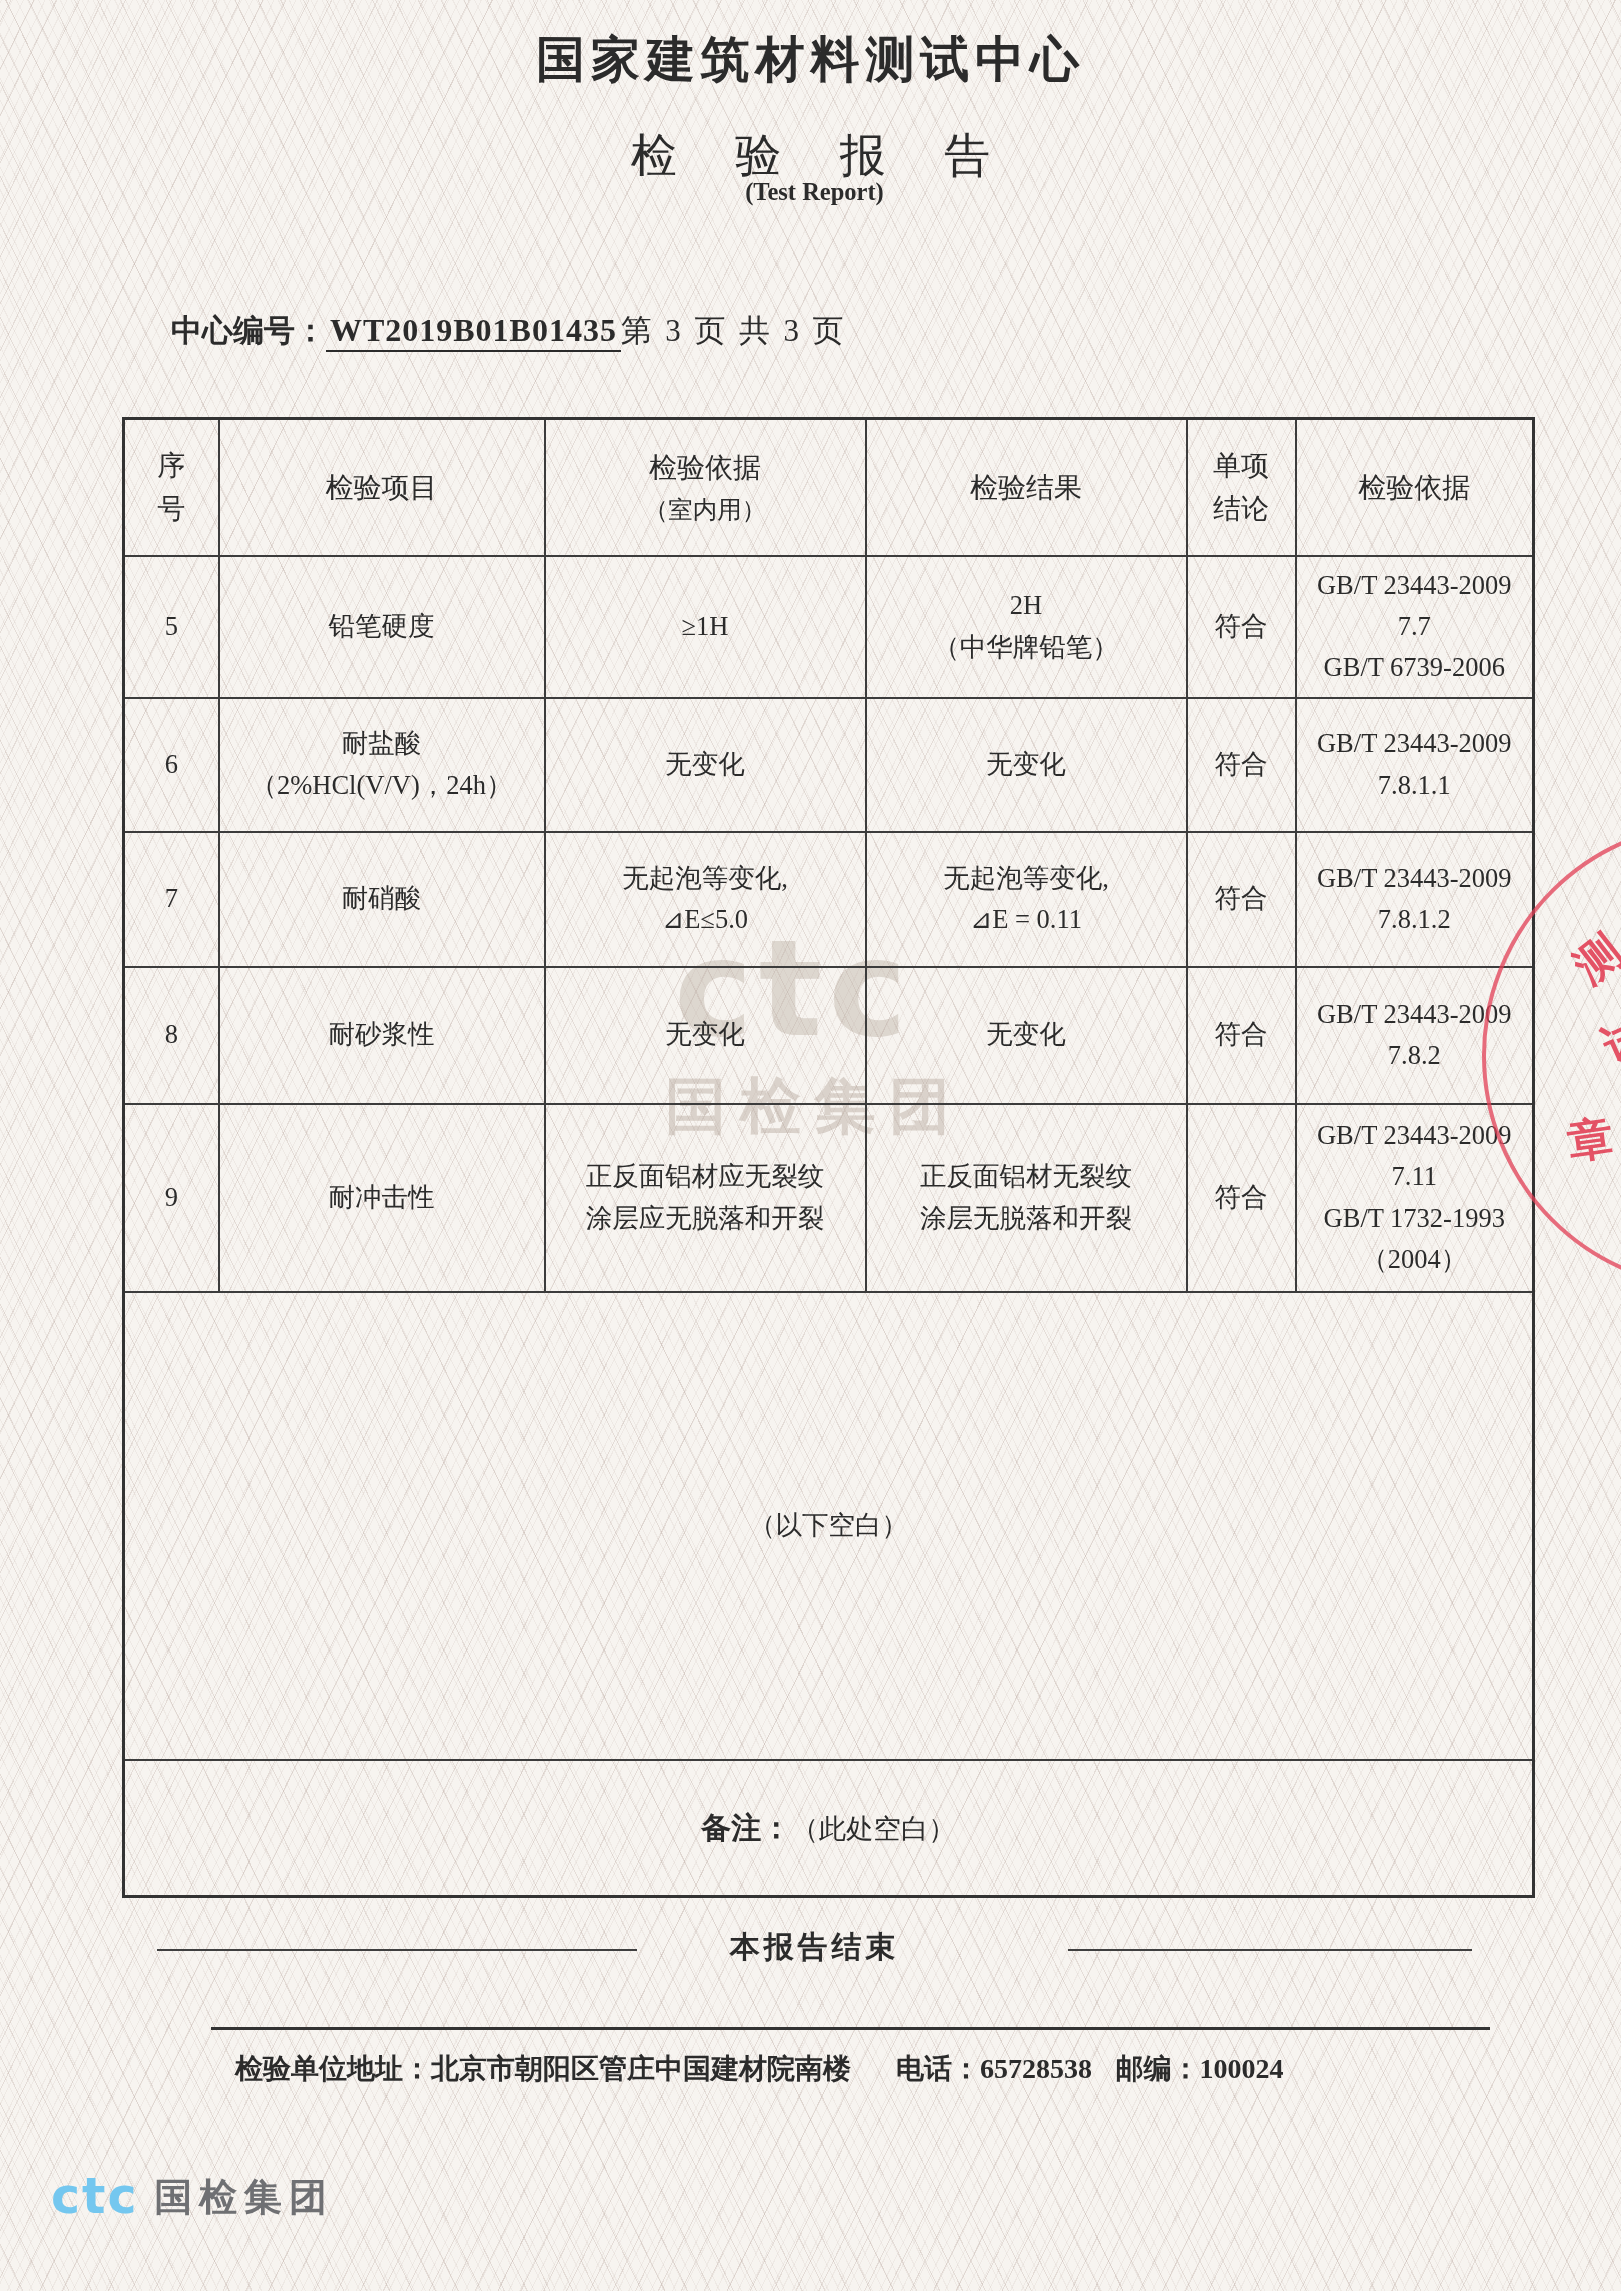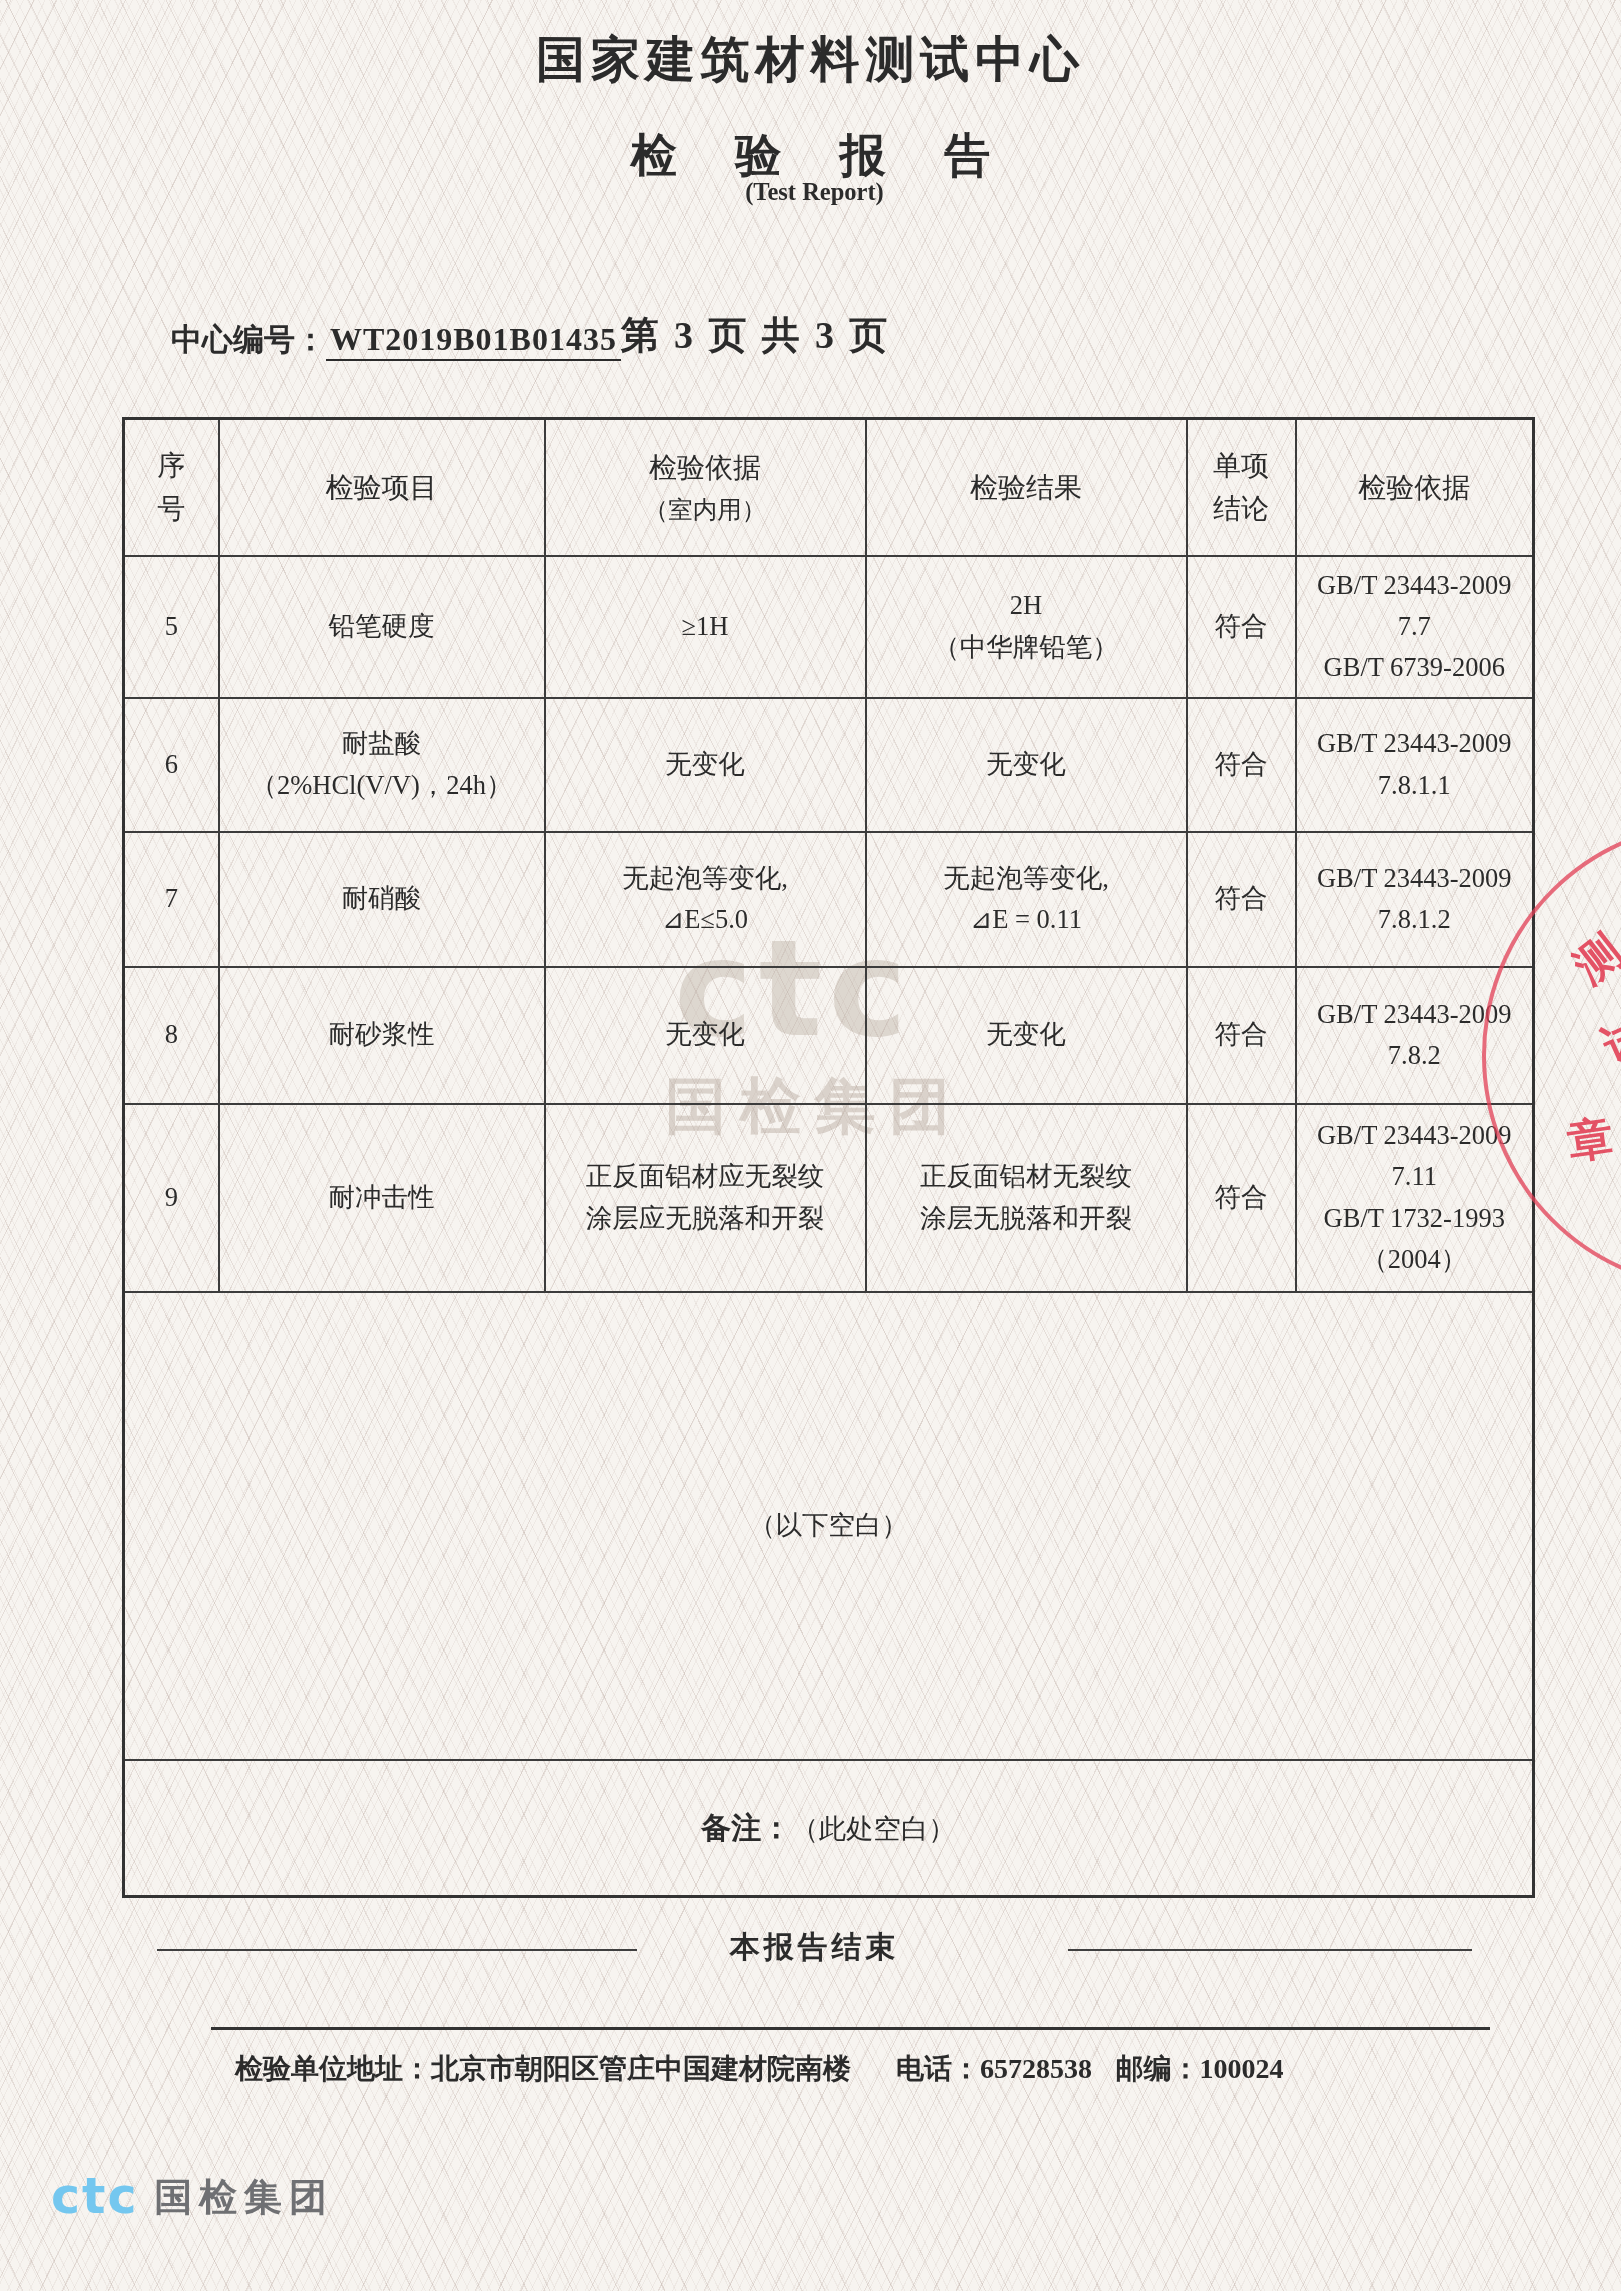--- a/index.html
+++ b/index.html
@@ -15,27 +15,27 @@
       repeating-linear-gradient(64deg,  rgba(186,168,160,.30) 0 1px, transparent 1px 20.6px),
       repeating-linear-gradient(-64deg, rgba(186,168,160,.30) 0 1px, transparent 1px 20.6px),
       repeating-linear-gradient(64deg,  rgba(186,168,160,.14) 0 1px, transparent 1px 9.8px),
       repeating-linear-gradient(-64deg, rgba(186,168,160,.14) 0 1px, transparent 1px 9.8px);
   }
   .abs{position:absolute;}
 
   
   .title-cn{top:27.4px;left:0;right:0;text-align:center;font-size:49px;font-weight:700;letter-spacing:5.9px;}
   .title-en{top:90px;left:0;right:0;text-align:center;font-size:26.5px;font-weight:700;}
-  .report-cn{top:125px;left:0;right:0;text-align:center;font-size:46px;font-weight:700;letter-spacing:23.5px;text-indent:23.5px;}
+  .report-cn{top:125px;left:0;right:0;text-align:center;font-size:46px;font-weight:400;letter-spacing:23.5px;text-indent:23.5px;}
   .report-en{top:178px;left:8px;right:0;text-align:center;font-size:24.5px;font-weight:700;}
 
   .info-row{top:310px;left:171px;right:93px;display:flex;justify-content:flex-start;align-items:flex-end;}
   .report-no-label{font-size:31px;font-weight:700;}
   .report-no{font-size:32px;font-weight:700;letter-spacing:1px;border-bottom:2.9px solid #2b2b2b;padding:0 3.9px 2px 3.9px;}
-  .page-info{font-size:38px;font-weight:700;letter-spacing:2.9px;}
+  .page-info{font-size:31px;font-weight:400;letter-spacing:2.9px;}
 
   
   .wm{z-index:1;pointer-events:none;font-family:"DejaVu Sans","Liberation Sans",sans-serif;font-weight:700;}
   .wm-ctc{top:912px;left:674px;font-size:133px;color:rgba(186,174,163,.42);letter-spacing:5.9px;}
   .wm-name{top:1066px;left:665px;font-size:61px;color:rgba(186,174,163,.48);letter-spacing:13.7px;}
 
   
   .report-table{
     position:absolute;left:122px;top:417px;width:1411px;z-index:2;
     border-collapse:collapse;table-layout:fixed;background:transparent;

